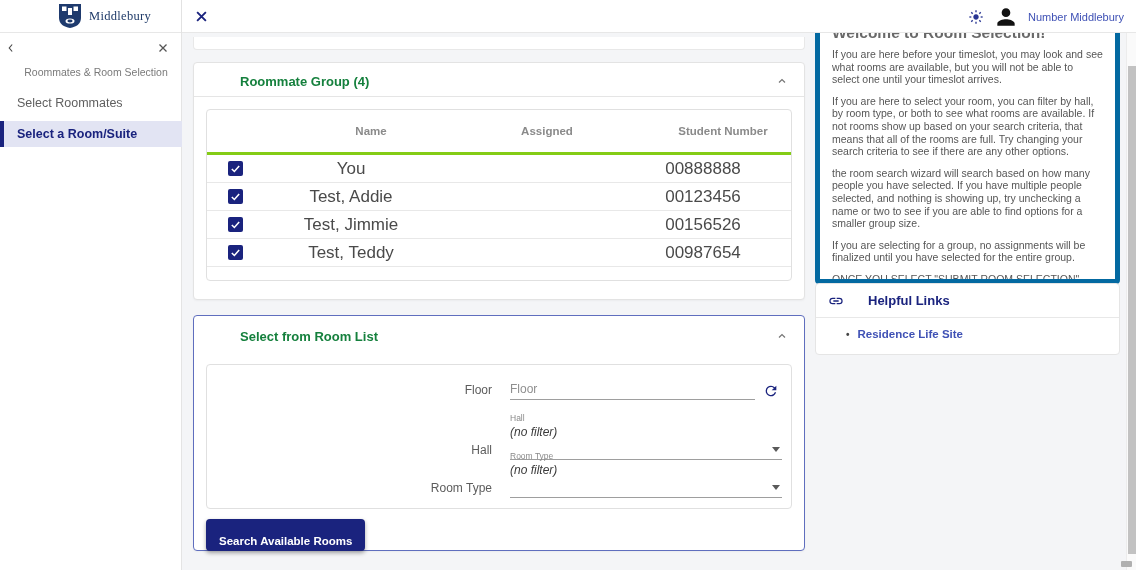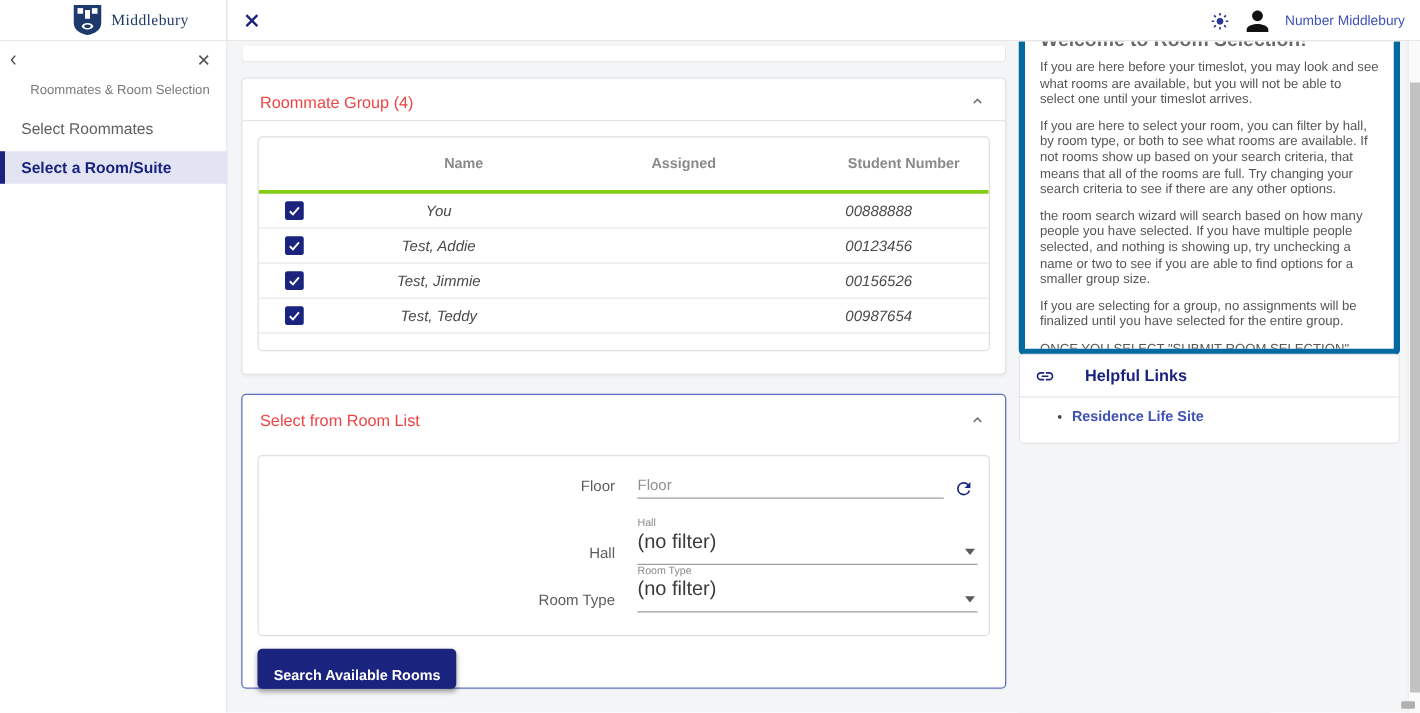--- a/index.html
+++ b/index.html
@@ -32,35 +32,35 @@
   
   .main { position:absolute; left:182px; top:33px; width:954px; height:537px;
           background:#f4f5f7; overflow:hidden; }
 
   .partial-card { position:absolute; left:11px; top:4px; width:612px; height:13px;
                   background:#fff; border:1px solid #e8e8e8; border-top:none;
                   border-radius:0 0 4px 4px; }
 
   .panel { position:absolute; background:#fff; border-radius:4px;
            border:1px solid #e3e3e3; box-shadow:0 1px 2px rgba(0,0,0,.04); }
-  .panel-title { font-size:13px; font-weight:normal; color:#ef4444; }
+  .panel-title { font-size:13px; font-weight:bold; color:#15803d;margin-left:32px; }
   .panel-chevron { position:absolute; right:16px; top:12px; width:12px; height:12px; cursor:pointer; }
 
   
   .roommate-panel { left:11px; top:29px; width:612px; height:238px; }
   .roommate-panel .panel-title { position:absolute; left:14px; top:11px; }
   .roommate-divider { position:absolute; left:0; top:33px; width:100%; height:1px; background:#e5e5e5; }
   .table-card { position:absolute; left:12px; top:46px; width:586px; height:172px;
                 border:1px solid #e0e0e0; border-radius:4px; background:#fff; overflow:hidden; }
   .t-head { display:grid; grid-template-columns:56px 1fr 1fr 1fr; height:45px;
             align-items:center; border-bottom:3px solid #84cc16;gap:40px; }
   .t-head span { text-align:center; font-size:11.5px; font-weight:bold; color:#8a8a8a; }
   .t-row { display:grid; grid-template-columns:56px 1fr 1fr 1fr; height:28px;
            align-items:center; border-bottom:1px solid #e8e8e8; }
-  .t-row span { text-align:center; font-size:12px; color:#4a4a4a;font-style:italic; }
+  .t-row span { text-align:center; font-size:17px; color:#4a4a4a; }
   .cb { width:15px; height:15px; background:#1a237e; border-radius:2px; margin:0 auto;
         display:flex; align-items:center; justify-content:center; cursor:pointer; }
 
   
   .roomlist-panel { left:11px; top:282px; width:612px; height:236px; border:1px solid #5f6ebe; }
   .roomlist-panel .panel-title { position:absolute; left:14px; top:13px; }
   .form-card { position:absolute; left:12px; top:48px; width:586px; height:145px;
                border:1px solid #e0e0e0; border-radius:4px; background:#fff; }
   .f-row { position:absolute; left:0; width:100%; display:flex; align-items:flex-end; }
   .f-label { flex:0 0 285px; text-align:right; font-size:12px; color:#5c5c5c; padding-bottom:3px; }
@@ -69,21 +69,21 @@
   .floor-row { top:14px; }
   .floor-field { width:245px; }
   .floor-field input { width:100%; border:none; outline:none; font-size:12px; color:#333;
                        padding:2px 0 3px 0; background:transparent; }
   .floor-field input::placeholder { color:#8f8f8f; }
   .refresh-btn { position:absolute; left:556px; top:18px; width:16px; height:16px; cursor:pointer; }
   .select-row-hall { top:48px; }
   .select-row-roomtype { top:86px; }
   .sel-field { width:272px; cursor:pointer; }
   .mini-label { font-size:8.5px; color:#8a8a8a; margin-bottom:2px; }
-  .sel-value { font-size:16px; color:#3a3a3a; padding-bottom:8px; position:relative; }
+  .sel-value { font-size:12px; color:#3a3a3a; padding-bottom:20px; position:relative;font-style:italic; }
   .sel-caret { position:absolute; right:2px; bottom:8px; width:0; height:0;
                border-left:4px solid transparent; border-right:4px solid transparent;
                border-top:5px solid #5a5a5a; }
   .search-btn { position:absolute; left:12px; top:203px; height:25px; padding:16px 13px;
                 background:#1a237e; color:#fff; font-size:11.5px; font-weight:bold;
                 border:none; border-radius:4px; cursor:pointer; font-family:"Liberation Sans",sans-serif;
                 box-shadow:0 2px 4px rgba(0,0,0,.35); }
 
   
   .info-card { position:absolute; left:633px; top:-6px; width:305px; height:257px;

